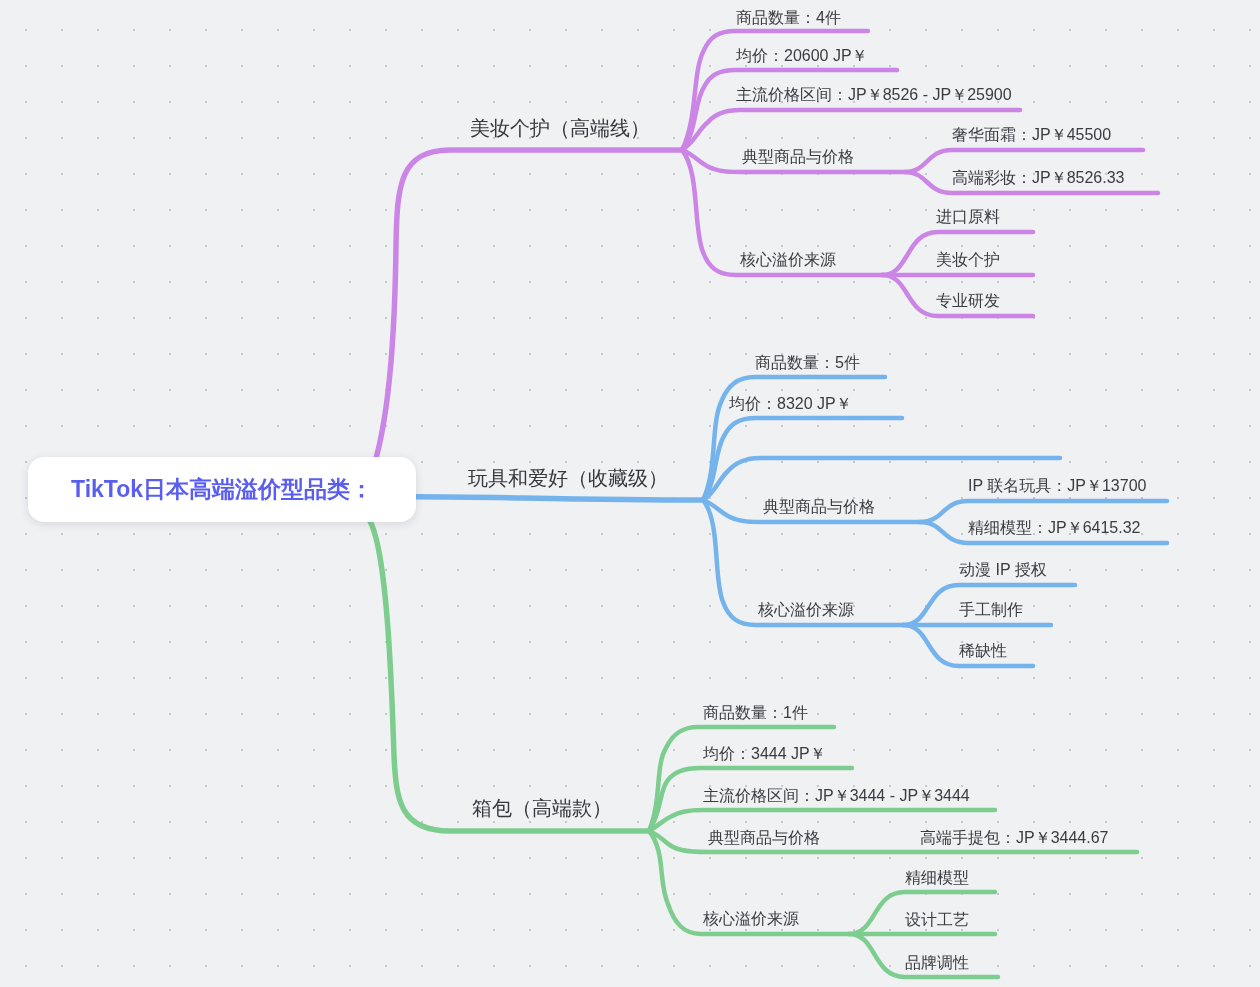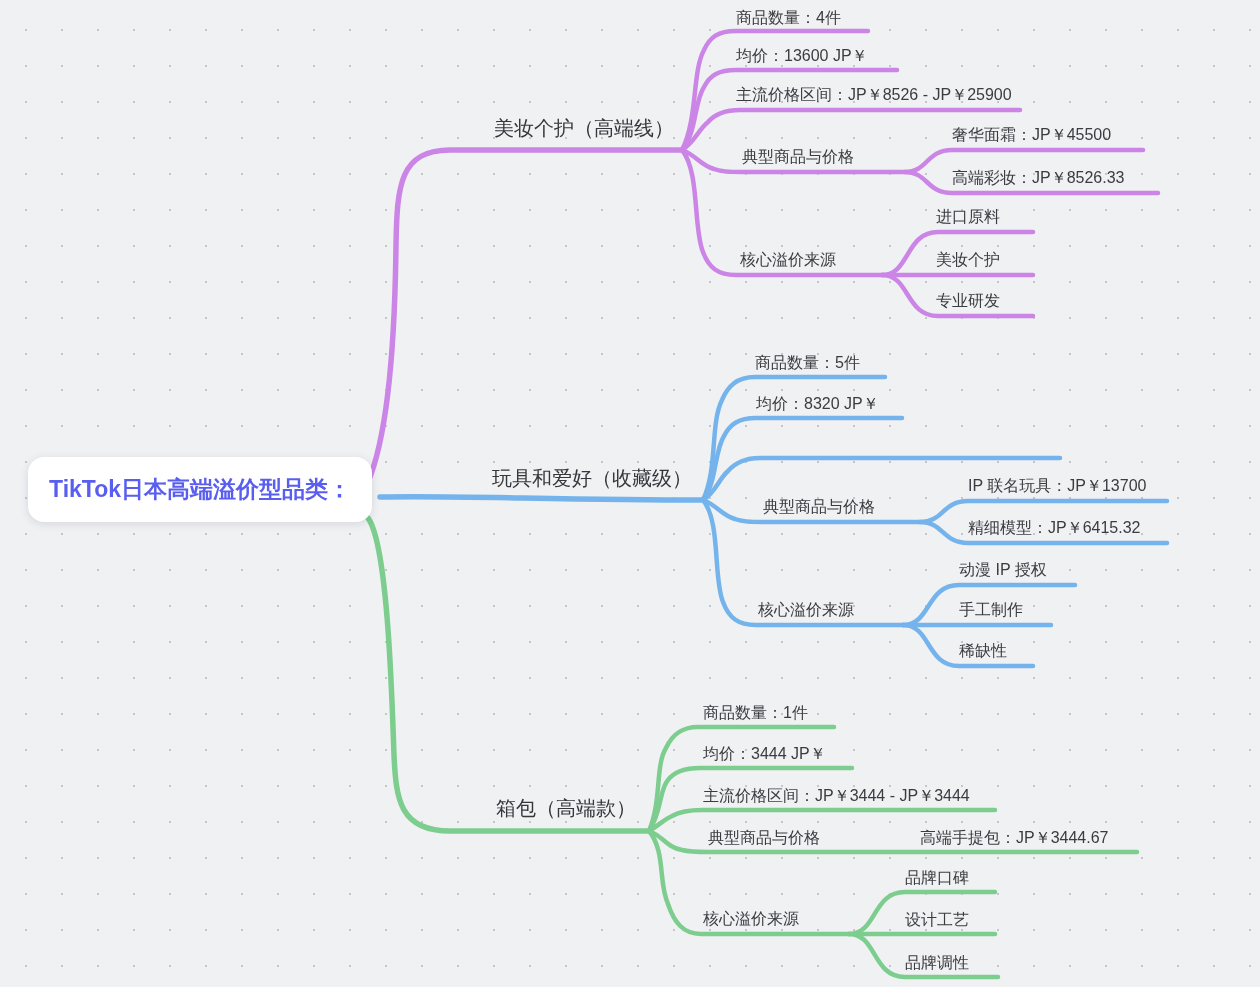--- a/index.html
+++ b/index.html
@@ -19,25 +19,25 @@
   svg.edges{position:absolute;left:0;top:0;z-index:1;}
   .node{
     position:absolute;z-index:2;
     color:#3b3b42;
     font-size:16px;line-height:20px;
     white-space:nowrap;
     cursor:default;
   }
   .branch-label{
     font-size:20px;line-height:24px;
-    font-weight:500;color:#36363d;margin-left:24px;
+    font-weight:500;color:#36363d;
   }
   .root-node{
     position:absolute;z-index:3;
-    left:28px;top:457px;width:344px;height:65px;
+    left:28px;top:457px;width:388px;height:65px;
     background:#ffffff;
     border-radius:16px;
     box-shadow:0 2px 8px rgba(60,60,90,0.14);
     display:flex;align-items:center;justify-content:center;
   }
   .root-title{
     color:#5a5ef0;
     font-size:23px;font-weight:bold;
     white-space:nowrap;
   }
@@ -89,45 +89,45 @@
       <path stroke-width="4.5" d="M 849 934 C 877 934 872 977 905 977 L 998 977"></path>
     </g>
   </svg>
 
   <div class="root-node">
     <span class="root-title">TikTok日本高端溢价型品类：</span>
   </div>
 
   <div class="node branch-label" style="left:470px;top:116px">美妆个护（高端线）</div>
   <div class="node" style="left:736px;top:8px">商品数量：4件</div>
-  <div class="node" style="left:736px;top:46px">均价：13600 JP￥</div>
+  <div class="node" style="left:736px;top:46px">均价：20600 JP￥</div>
   <div class="node" style="left:736px;top:85px">主流价格区间：JP￥8526 - JP￥25900</div>
   <div class="node" style="left:742px;top:147px">典型商品与价格</div>
   <div class="node" style="left:952px;top:125px">奢华面霜：JP￥45500</div>
   <div class="node" style="left:952px;top:168px">高端彩妆：JP￥8526.33</div>
   <div class="node" style="left:740px;top:250px">核心溢价来源</div>
   <div class="node" style="left:936px;top:207px">进口原料</div>
   <div class="node" style="left:936px;top:250px">美妆个护</div>
   <div class="node" style="left:936px;top:291px">专业研发</div>
 
   <div class="node branch-label" style="left:468px;top:466px">玩具和爱好（收藏级）</div>
   <div class="node" style="left:755px;top:353px">商品数量：5件</div>
-  <div class="node" style="left:756px;top:394px">均价：8320 JP￥</div>
+  <div class="node" style="left:729px;top:394px">均价：8320 JP￥</div>
   <div class="node" style="left:763px;top:497px">典型商品与价格</div>
   <div class="node" style="left:968px;top:476px">IP 联名玩具：JP￥13700</div>
   <div class="node" style="left:968px;top:518px">精细模型：JP￥6415.32</div>
   <div class="node" style="left:758px;top:600px">核心溢价来源</div>
   <div class="node" style="left:959px;top:560px">动漫 IP 授权</div>
   <div class="node" style="left:959px;top:600px">手工制作</div>
   <div class="node" style="left:959px;top:641px">稀缺性</div>
 
   <div class="node branch-label" style="left:472px;top:796px">箱包（高端款）</div>
   <div class="node" style="left:703px;top:703px">商品数量：1件</div>
   <div class="node" style="left:703px;top:744px">均价：3444 JP￥</div>
   <div class="node" style="left:703px;top:786px">主流价格区间：JP￥3444 - JP￥3444</div>
   <div class="node" style="left:708px;top:828px">典型商品与价格</div>
   <div class="node" style="left:920px;top:828px">高端手提包：JP￥3444.67</div>
   <div class="node" style="left:703px;top:909px">核心溢价来源</div>
-  <div class="node" style="left:905px;top:868px">品牌口碑</div>
+  <div class="node" style="left:905px;top:868px">精细模型</div>
   <div class="node" style="left:905px;top:910px">设计工艺</div>
   <div class="node" style="left:905px;top:953px">品牌调性</div>
 
 </div>
 
 </body></html>

